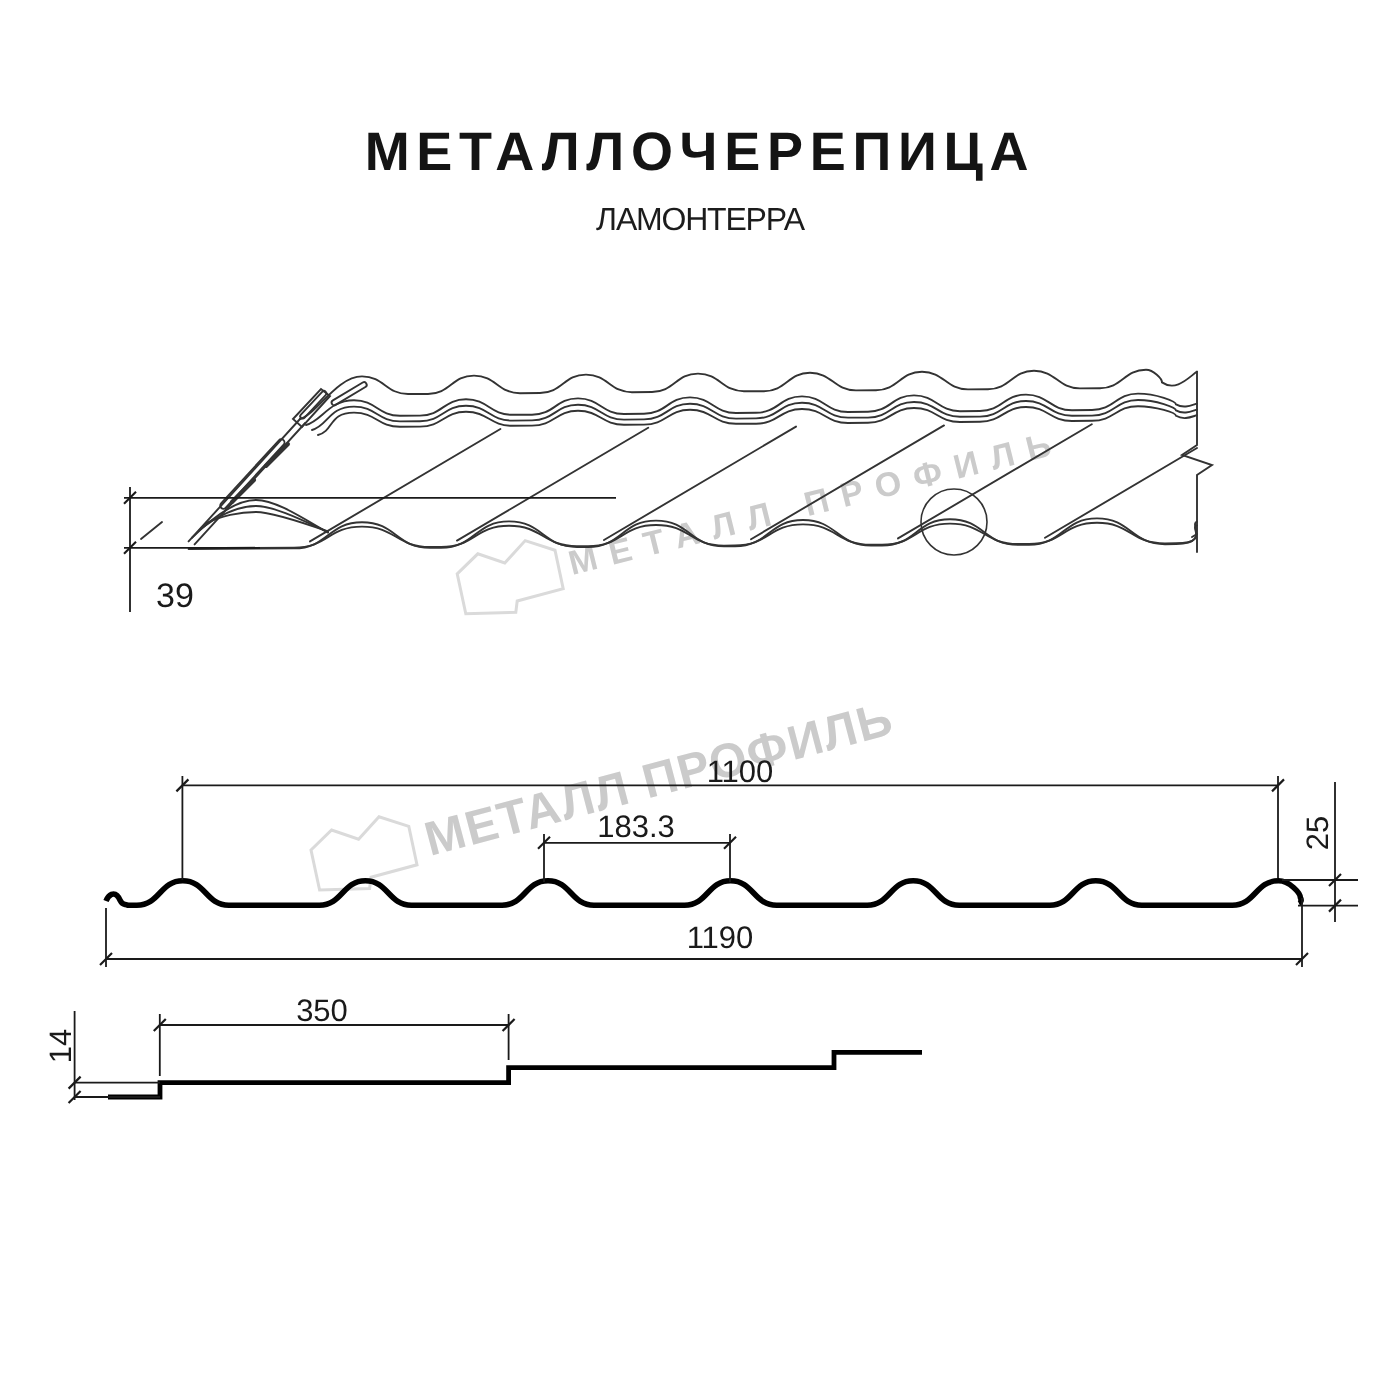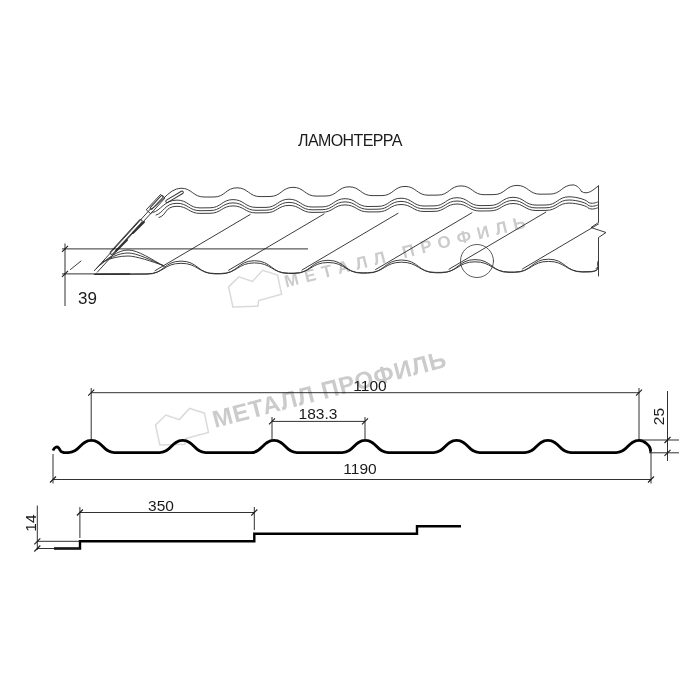--- a/index.html
+++ b/index.html
@@ -1,20 +1,20 @@
 <!DOCTYPE html>
 <html><head>
 <meta charset="utf-8">
 <style>
   html,body { margin:0; padding:0; background:#fff; }
   .page { position:relative; width:700px; height:700px; font-family:"Liberation Sans", sans-serif; }
   .title { position:absolute; left:0; top:61px; width:700px; text-align:center;
            font-weight:bold; font-size:27px; letter-spacing:3.35px; color:#141414; }
   .subtitle { position:absolute; left:0; top:101.5px; width:700px; text-align:center;
-              font-size:16px; letter-spacing:-0.6px; color:#1c1c1c;margin-top:30px; }
+              font-size:16px; letter-spacing:-0.6px; color:#1c1c1c; }
   svg { position:absolute; left:0; top:0; }
 </style>
 </head>
 <body>
 <div class="page">
 <svg width="700" height="700" viewBox="0 0 700 700">
 <rect width="700" height="700" fill="#ffffff"></rect>
 <g>
 <polygon points="228.6,286.9 238.9,276.9 252.4,281.5 262.6,270.3 277.5,275.1 281.6,294.3 258.6,300.5 257.9,306.2 232.9,306.9" fill="none" stroke="#dadada" stroke-width="1.5"></polygon>
 <text x="286" y="287.5" transform="rotate(-14 286 287.5)" font-family="Liberation Sans, sans-serif" font-weight="bold" font-size="17" letter-spacing="6.5" fill="#cbcbcb">МЕТАЛЛ ПРОФИЛЬ</text>
@@ -94,14 +94,15 @@
 <line x1="79.9" y1="512.5" x2="254.3" y2="512.5"></line>
 <line x1="254.3" y1="530" x2="254.3" y2="507"></line>
 </g>
 <line x1="34.3" y1="544.3" x2="40.3" y2="538.3" stroke="#1a1a1a" stroke-width="1.1"></line>
 <line x1="34.3" y1="551.5" x2="40.3" y2="545.5" stroke="#1a1a1a" stroke-width="1.1"></line>
 <line x1="76.9" y1="515.5" x2="82.9" y2="509.5" stroke="#1a1a1a" stroke-width="1.1"></line>
 <line x1="251.3" y1="515.5" x2="257.3" y2="509.5" stroke="#1a1a1a" stroke-width="1.1"></line>
 <text x="161" y="510.5" text-anchor="middle" font-family="Liberation Sans, sans-serif" font-size="15.5" fill="#1a1a1a">350</text>
 <text x="35.5" y="523" text-anchor="middle" transform="rotate(-90 35.5 523)" font-family="Liberation Sans, sans-serif" font-size="15.5" fill="#1a1a1a">14</text>
 </svg>
+<div class="title">МЕТАЛЛОЧЕРЕПИЦА</div>
 <div class="subtitle">ЛАМОНТЕРРА</div>
 </div>
 
 </body></html>

